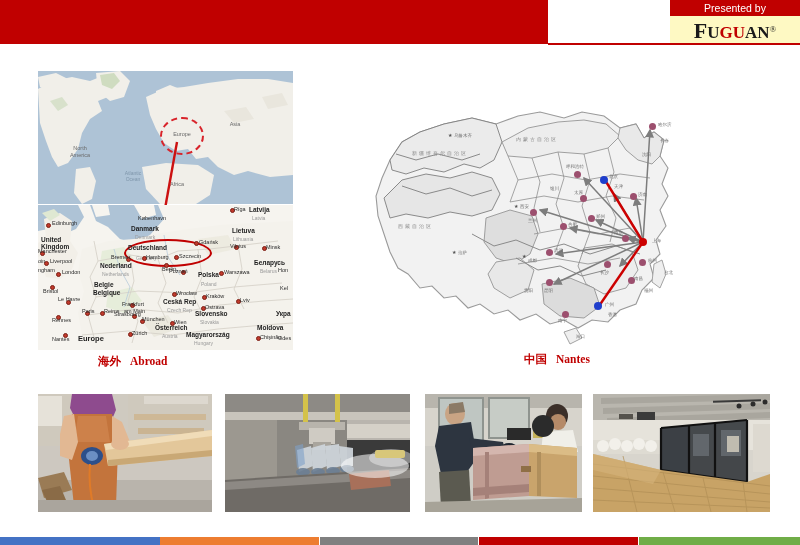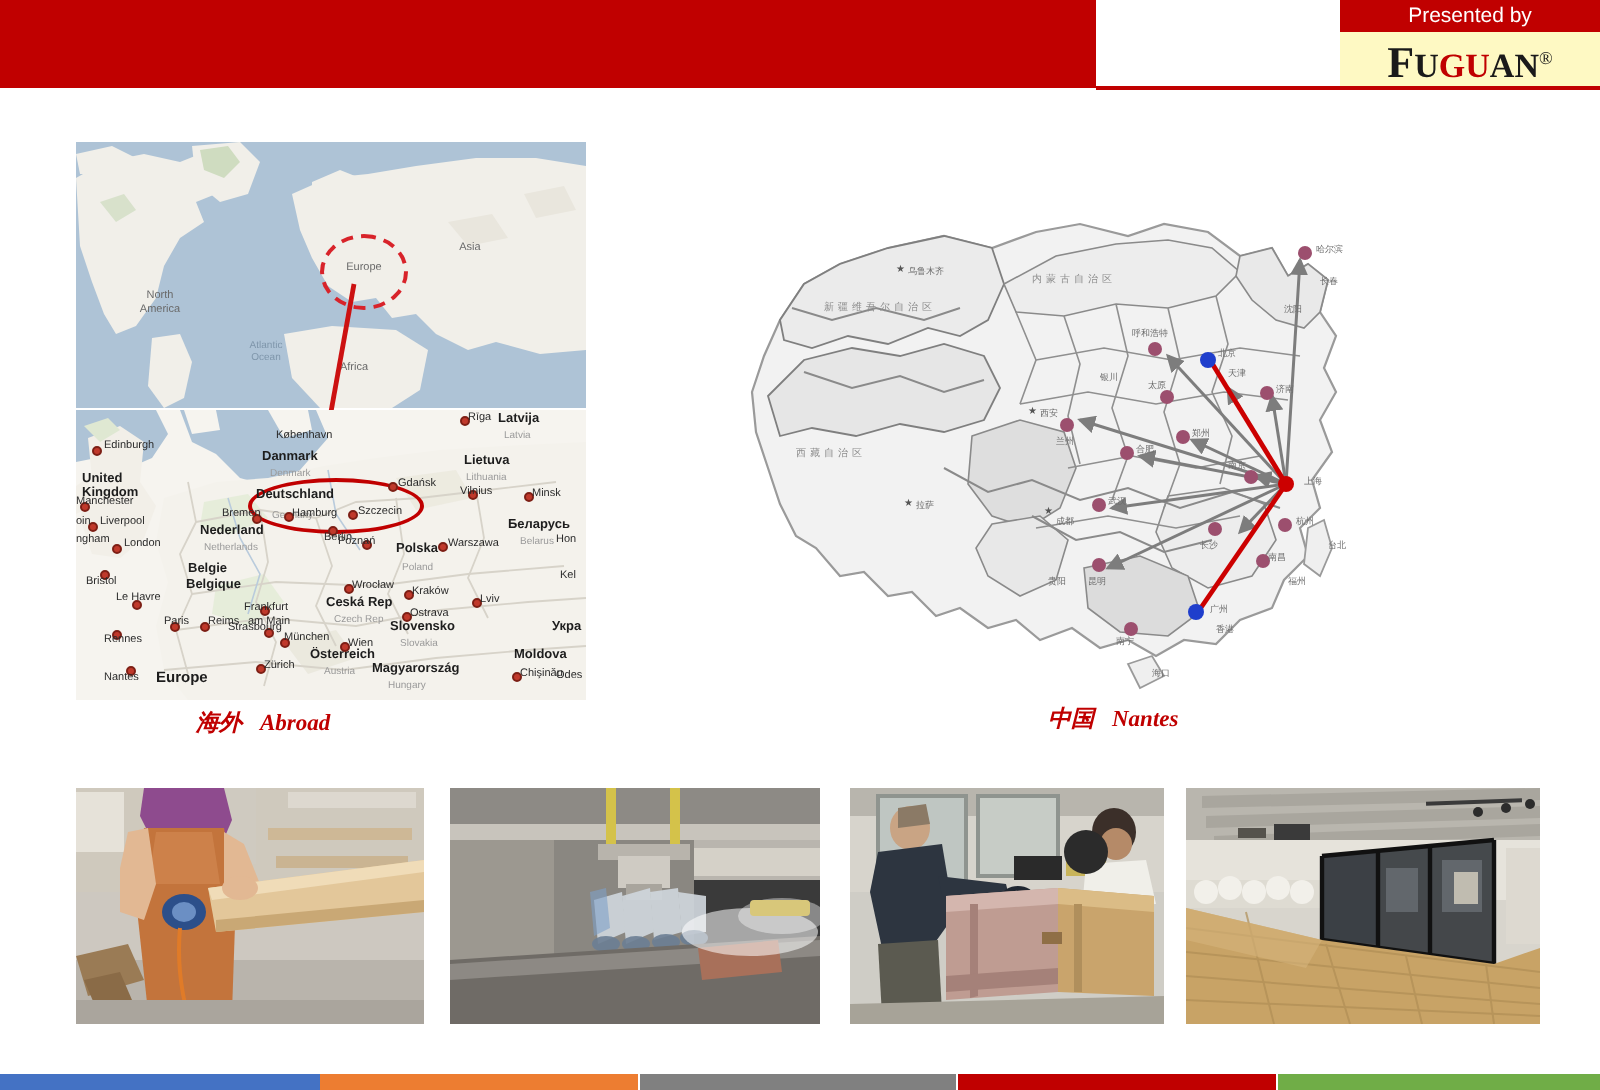--- a/index.html
+++ b/index.html
@@ -89,21 +89,21 @@
   .eu-circle{
     position:absolute;left:86px;top:34px;width:88px;height:28px;
     border:2px solid #c00000;border-radius:50%;box-sizing:border-box;
   }
 
   .connector-line{position:absolute;}
 
   
   .caption{
     position:absolute;color:#c00000;font-family:"Liberation Serif", serif;
-    font-size:11.5px;font-weight:bold;white-space:nowrap;font-style:italic;
+    font-size:11.5px;font-weight:bold;white-space:nowrap;
   }
   .caption-abroad{left:98px;top:354px;}
   .caption-china{left:524px;top:352px;}
   .caption .sp{display:inline-block;width:9px;}
 
   
   .map-china{
     position:absolute;left:368px;top:98px;width:330px;height:250px;
   }
   .cn-svg{position:absolute;left:0;top:0;}

